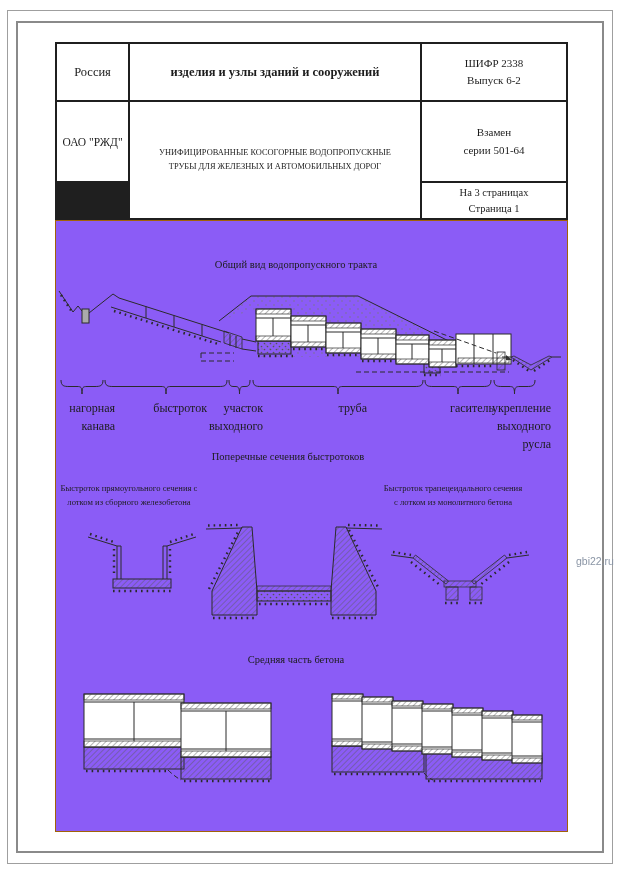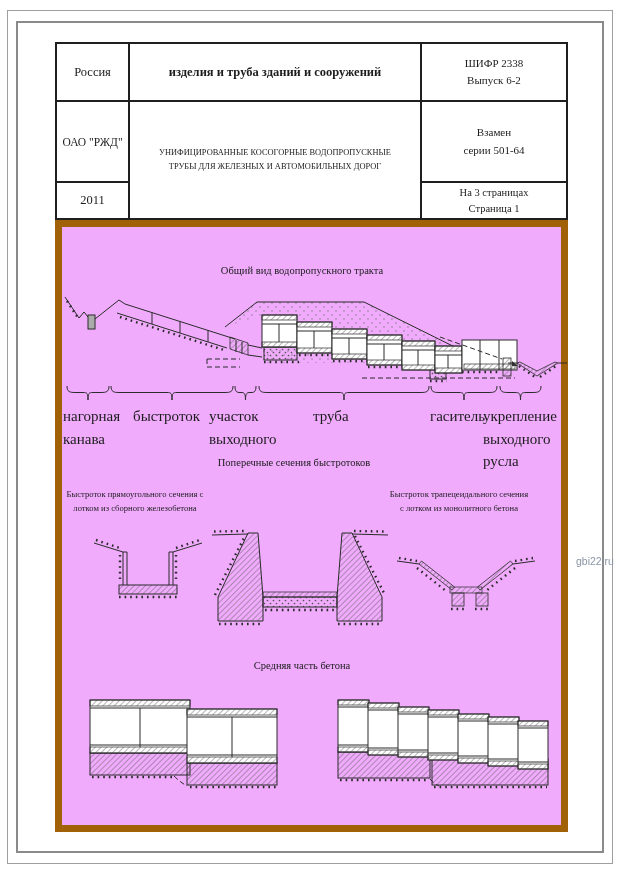--- a/index.html
+++ b/index.html
@@ -16,25 +16,25 @@
   .cell { background:#fff; display:flex; flex-direction:column; align-items:center; justify-content:center; text-align:center; }
   .c-country { grid-column:1; grid-row:1; font-size:12.5px; }
   .c-series  { grid-column:2; grid-row:1; font-weight:bold; font-size:12.5px; line-height:1.5; }
   .c-code    { grid-column:3; grid-row:1; font-size:11px; line-height:1.55; }
   .c-org     { grid-column:1; grid-row:2; font-size:11.5px; }
   .c-doctitle{ grid-column:2; grid-row:2 / 4; font-size:8.4px; line-height:1.7; padding:0 16px; }
   .c-replaces{ grid-column:3; grid-row:2; font-size:11px; line-height:1.55; }
   .c-year    { grid-column:1; grid-row:3; font-size:12.5px; }
   .c-pages   { grid-column:3; grid-row:3; font-size:10.5px; line-height:1.5; }
 
-  .drawing-box { position:absolute; left:55px; top:220px; width:513px; height:612px; border:7px solid #a16207; background:#f0abfc; }
+  .drawing-box { position:absolute; left:55px; top:220px; width:513px; height:612px; border:1px solid #a16207; background:#8b5cf6; }
   .abs { position:absolute; }
   .sec-title { position:absolute; font-size:10.5px; white-space:nowrap; transform:translateX(-50%); }
   .cs-caption { position:absolute; width:142px; font-size:8.6px; line-height:1.6; text-align:center; transform:translateX(-50%); }
-  .gv-label { position:absolute; font-size:15px; line-height:1.5; text-align:left; }
+  .gv-label { position:absolute; font-size:12px; line-height:1.5; text-align:right; }
   .watermark { position:absolute; left:576px; top:555px; font-family:"Liberation Sans", sans-serif; font-size:10.5px; color:#8a95a5; z-index:5; }
 
   
   .ln { stroke:#2b2b2b; stroke-width:1; fill:none; }
   .wh { fill:#fff; stroke:#2b2b2b; stroke-width:1; }
   .ht { fill:url(#ph); stroke:#2b2b2b; stroke-width:0.7; }
   .tk { stroke:#2a2a2a; stroke-width:2.4; stroke-dasharray:1.6 4; fill:none; }
   .dsh { stroke:#2b2b2b; stroke-width:1; stroke-dasharray:5 3; fill:none; }
 </style>
 </head>
@@ -59,39 +59,36 @@
   </svg>
 
   <div class="outer-frame"></div>
   <div class="inner-frame"></div>
 
   <div class="header-table">
     <div class="cell c-country">
         <span>Россия</span>
       </div>
     <div class="cell c-series">
-      <div>изделия и труба зданий и сооружений</div>
+      <div>изделия и узлы зданий и сооружений</div>
     </div>
     <div class="cell c-code">
       <div>ШИФР 2338</div>
       <div>Выпуск 6-2</div>
     </div>
     <div class="cell c-org">
         <span>ОАО "РЖД"</span>
       </div>
     <div class="cell c-doctitle">
       <div>УНИФИЦИРОВАННЫЕ КОСОГОРНЫЕ ВОДОПРОПУСКНЫЕ ТРУБЫ ДЛЯ ЖЕЛЕЗНЫХ И АВТОМОБИЛЬНЫХ ДОРОГ</div>
     </div>
     <div class="cell c-replaces">
       <div>Взамен</div>
       <div>серии 501-64</div>
     </div>
-    <div class="cell c-year">
-        <span>2011</span>
-      </div>
     <div class="cell c-pages">
       <div>На 3 страницах</div>
       <div>Страница 1</div>
     </div>
   </div>
 
   <div class="drawing-box">
 
     <div class="sec-title" style="left:240px; top:38px">Общий вид водопропускного тракта</div>
 

